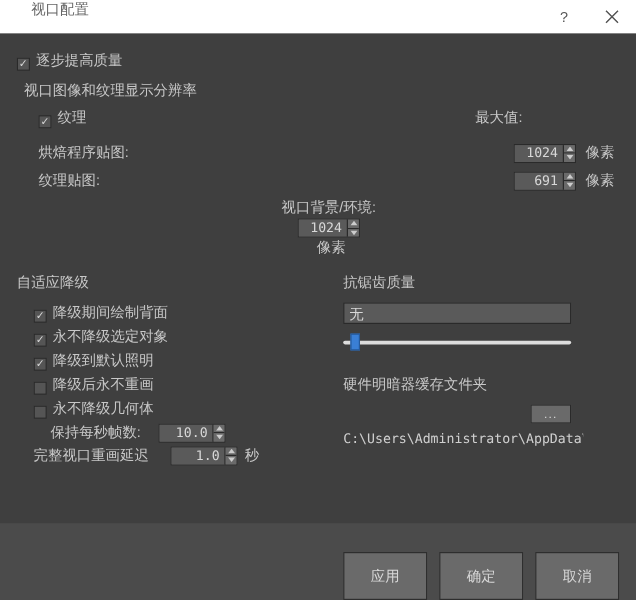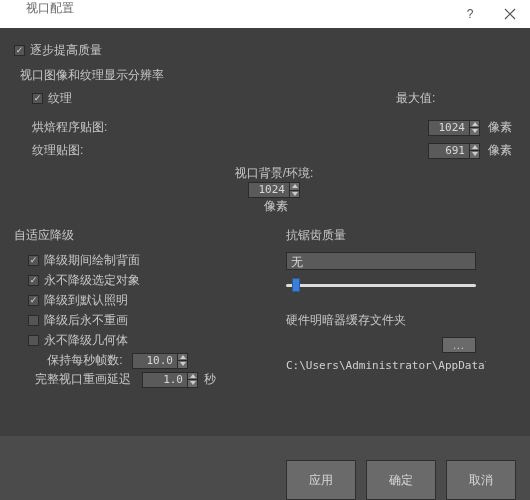--- a/index.html
+++ b/index.html
@@ -53,21 +53,21 @@
     top: 1px;
   }
   .panel {
     background: #3f3f3f;
     margin: 0;
     padding: 14px 14px 14px 14px;
     height: 408px;
     position: relative;
   }
   .check-row {
-    display: flex; align-items: center;
+    display: flex; align-items: flex-end;
     margin-bottom: 8px;
   }
   .chk {
     width: 11px; height: 11px;
     border: 1px solid #2a2a2a;
     background: #555;
     margin-right: 5px;
     display: inline-flex; align-items: center; justify-content: center;
     cursor: pointer;
   }
@@ -116,21 +116,21 @@
     column-gap: 22px;
     align-items: start;
   }
   .group-label { margin-bottom: 8px; }
   .degrade { margin-left: 14px; }
   .degrade .check-row { margin-bottom: 3px; }
   .hold-row {
     display: flex; align-items: center;
     margin: 2px 0 2px 14px;
   }
-  .hold-row .label { min-width: 86px; text-align: center; margin-right: 4px; }
+  .hold-row .label { min-width: 86px; text-align: left; margin-right: 4px; }
   .hold-row .spinner { width: 56px; }
   .hold-row .suffix { margin-left: 6px; }
 
   .aa-box {
     width: 200px;
   }
   .aa-select {
     width: 190px; height: 18px;
     background: #5a5a5a;
     border: 1px solid #2a2a2a;

